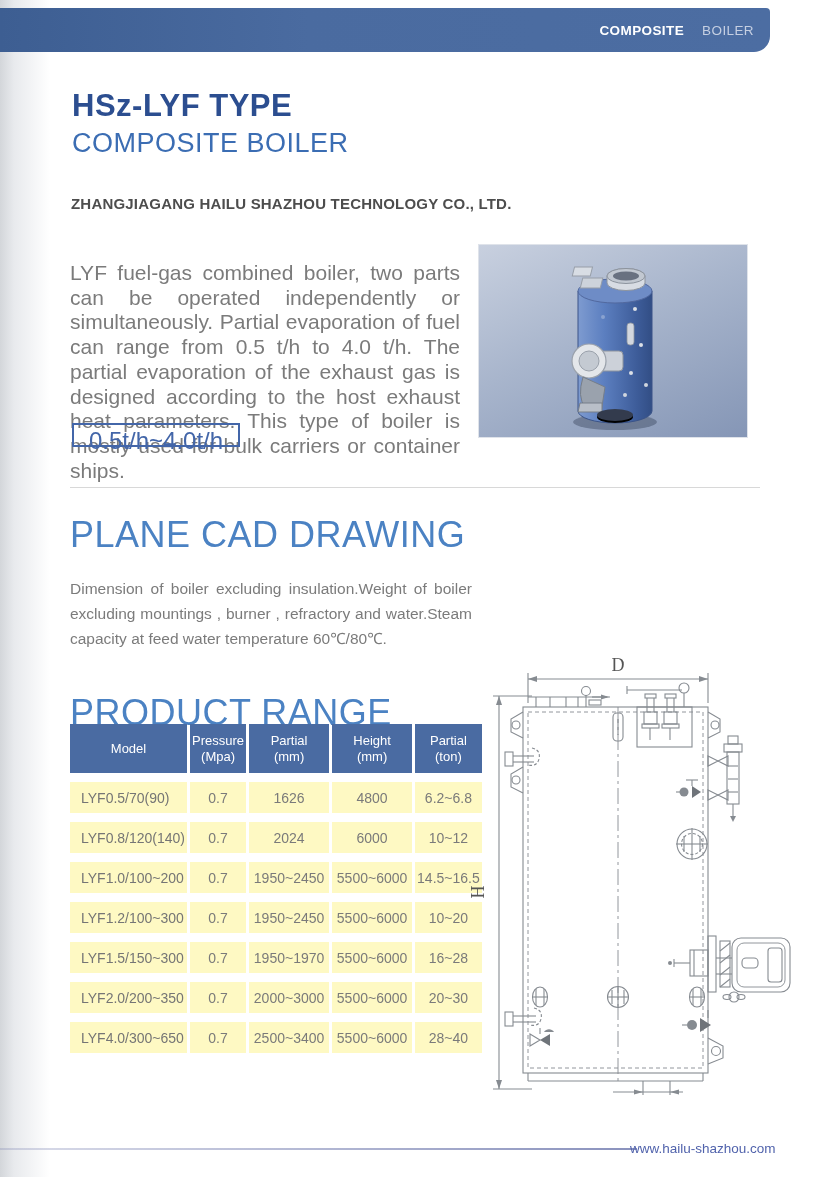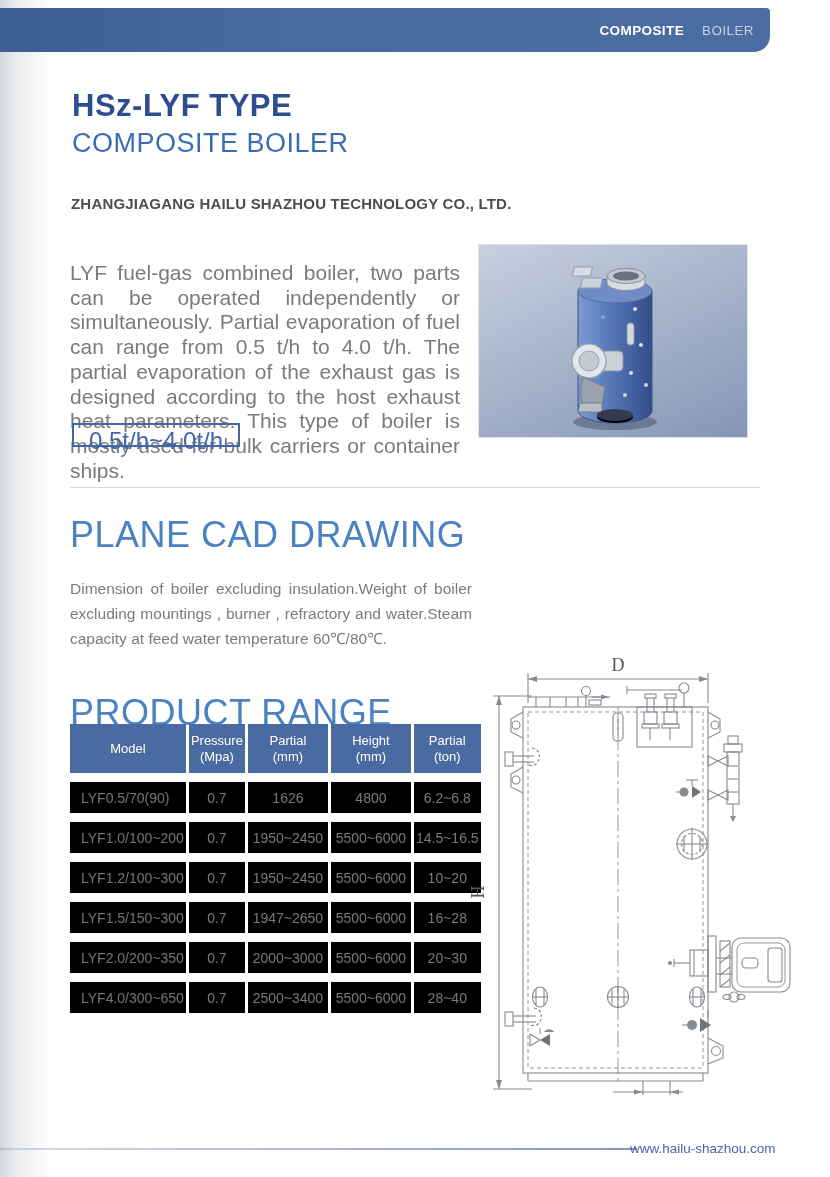--- a/index.html
+++ b/index.html
@@ -26,21 +26,21 @@
     border:1px solid #dfe3ea;box-sizing:border-box;}
   .badge{position:absolute;left:72px;top:423px;height:24px;line-height:31px;padding:0 15px;
     border:2px solid #4366a9;color:#4366a9;font-size:24px;box-sizing:border-box;}
   .rule{position:absolute;left:70px;top:487px;width:690px;height:1px;background:#d8d8d8;}
   .sec-title{position:absolute;left:70px;font-size:36px;color:#4b82c3;letter-spacing:.5px;}
   .cad-desc{position:absolute;left:70px;top:560px;width:402px;font-size:15.5px;line-height:25px;color:#7b7b7b;text-align:justify;}
   
   table.range{position:absolute;left:67px;top:715px;border-collapse:separate;border-spacing:3px 9px;}
   table.range th{background:#4a6ba2;color:#fff;font-weight:normal;font-size:13px;line-height:16px;
     height:49px;text-align:center;vertical-align:middle;padding:0 2px;}
-  table.range td{background:#000000;color:#7a7a7a;font-size:14px;height:31px;text-align:center;
+  table.range td{background:#fef9c3;color:#7a7a7a;font-size:14px;height:31px;text-align:center;
     vertical-align:middle;padding:0 2px;}
   table.range td.model{text-align:left;padding-left:11px;color:#757575;}
   table.range col.c1{width:115px;} table.range col.c2{width:55px;}
   table.range col.c3{width:80px;} table.range col.c4{width:80px;} table.range col.c5{width:61px;}
   
   .cad{position:absolute;left:470px;top:640px;}
   
   .footer-line{position:absolute;left:0;top:1148px;width:637px;height:2px;
     background:linear-gradient(90deg,rgba(110,118,170,.25),#8a92bd);}
   .footer-url{position:absolute;left:630px;top:1141px;font-size:13.5px;color:#5163ac;text-decoration:none;}
@@ -139,37 +139,44 @@
       </thead>
     <tbody>
         <tr>
           <td class="model">LYF0.5/70(90)</td>
           <td>0.7</td>
           <td>1626</td>
           <td>4800</td>
           <td>6.2~6.8</td>
         </tr>
         <tr>
+          <td class="model">LYF0.8/120(140)</td>
+          <td>0.7</td>
+          <td>2024</td>
+          <td>6000</td>
+          <td>10~12</td>
+        </tr>
+        <tr>
           <td class="model">LYF1.0/100~200</td>
           <td>0.7</td>
           <td>1950~2450</td>
           <td>5500~6000</td>
           <td>14.5~16.5</td>
         </tr>
         <tr>
           <td class="model">LYF1.2/100~300</td>
           <td>0.7</td>
           <td>1950~2450</td>
           <td>5500~6000</td>
           <td>10~20</td>
         </tr>
         <tr>
           <td class="model">LYF1.5/150~300</td>
           <td>0.7</td>
-          <td>1947~2650</td>
+          <td>1950~1970</td>
           <td>5500~6000</td>
           <td>16~28</td>
         </tr>
         <tr>
           <td class="model">LYF2.0/200~350</td>
           <td>0.7</td>
           <td>2000~3000</td>
           <td>5500~6000</td>
           <td>20~30</td>
         </tr>

